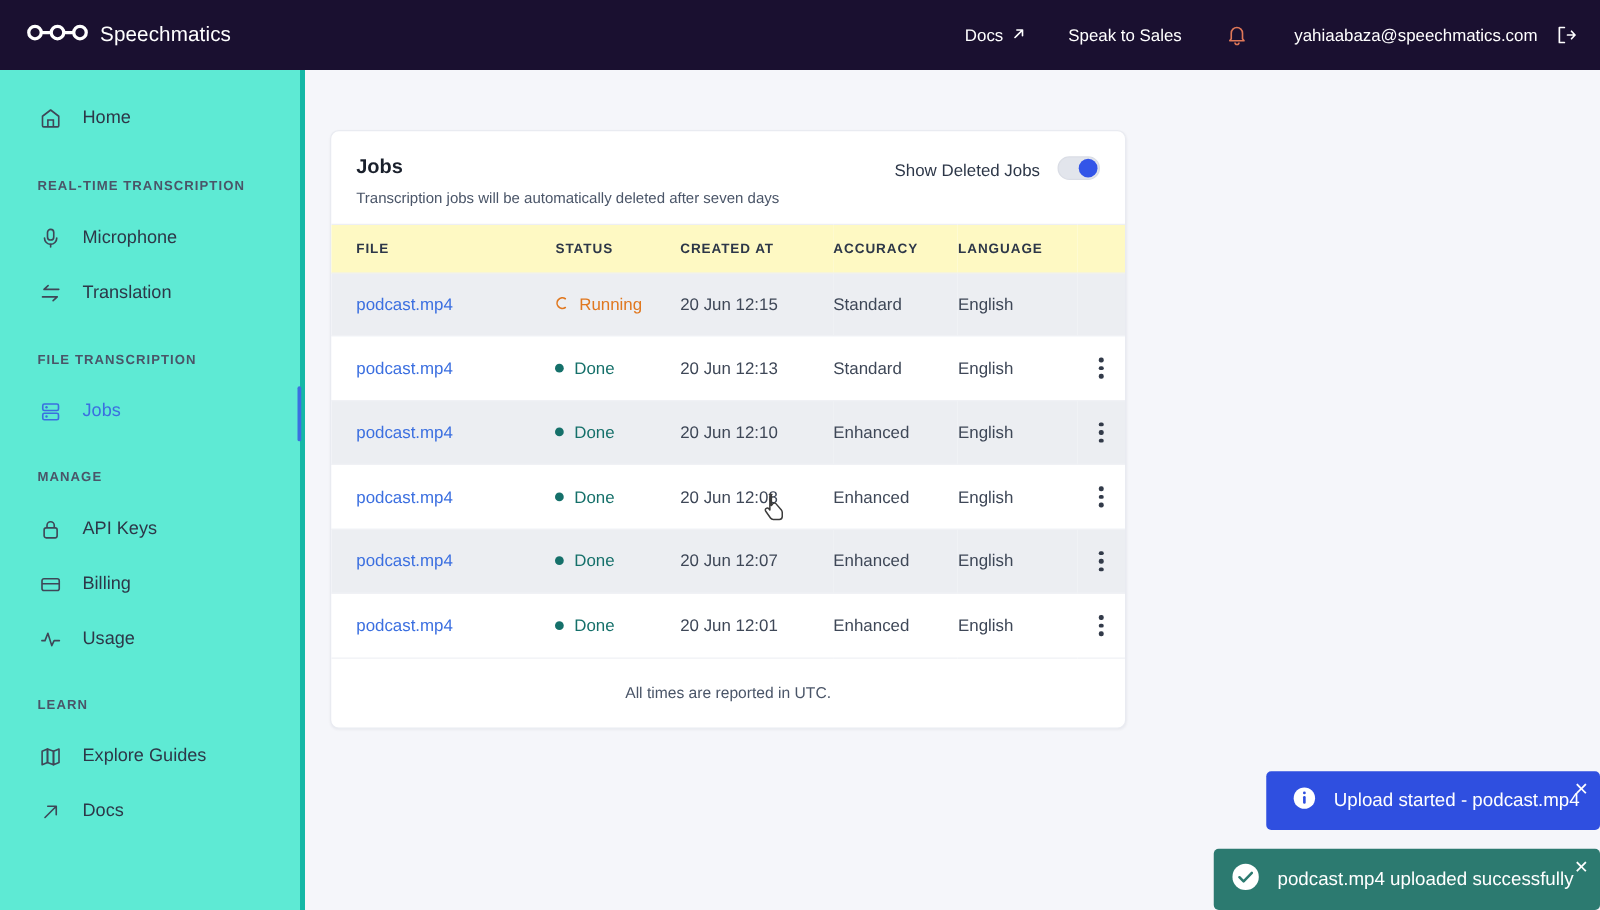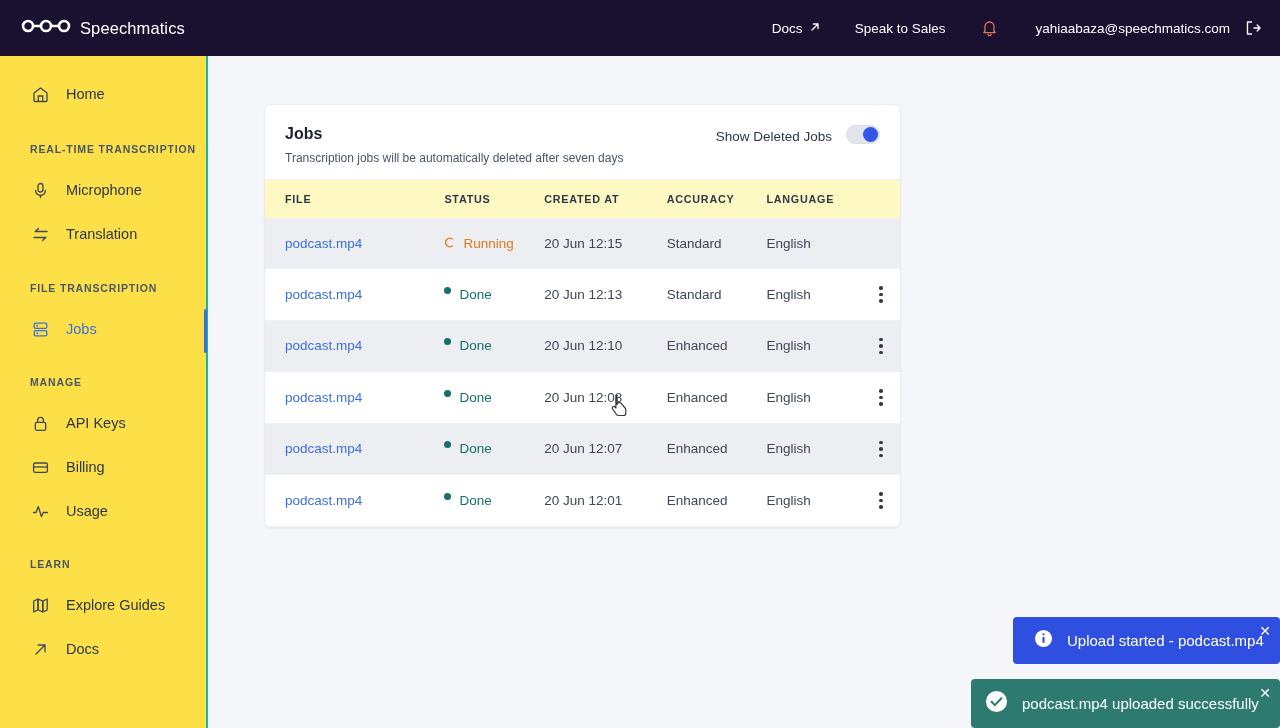--- a/index.html
+++ b/index.html
@@ -27,23 +27,23 @@
   }
   .nav-docs { margin-right: 34px; }
   .nav-sales { margin-right: 36px; }
   .bell { margin-right: 37px; display: flex; align-items: center; }
   .nav-email { font-size: 13.5px; color: #ffffff; }
   .logout { margin-left: 14px; margin-right: 18px; display: flex; align-items: center; }
 
   
   .sidebar {
     position: absolute; top: 56px; left: 0;
-    width: 208px; height: 672px;
-    background: #fde047;
-    border-right: 2px solid #14b8a6;
+    width: 244px; height: 672px;
+    background: #5eead4;
+    border-right: 4px solid #14b8a6;
   }
   .nav-group-label {
     font-size: 10.5px; font-weight: bold; color: #4a5568;
     letter-spacing: .85px; padding-left: 30px;
   }
   .nav-item {
     height: 44px; display: flex; align-items: center;
     padding-left: 30px; gap: 16px; position: relative;
     color: #2d3748; font-size: 14.5px;
   }
@@ -95,21 +95,21 @@
   thead th.c-language { width: 96px; margin-left: 12px; }
   thead th.c-menu { width: 38px; }
 
   tbody td {
     font-size: 13.5px; color: #3e4757; padding: 17px 0;
     border-bottom: 1px solid #f0f1f5;
   }
   tbody tr.shaded td { background: #eceef2; }
   tbody td.c-file { padding-left: 20px; }
   .file-link { color: #3b6fe0; }
-  .status { display: flex; gap: 8px; }
+  .status { display: flex; align-items: center; gap: 8px; }
   .status.done { color: #15706a; }
   .status.running { color: #e07820; }
   .dot { width: 7px; height: 7px; border-radius: 50%; background: #15706a; display: inline-block; }
   .kebab { display: flex; flex-direction: column; gap: 3px; align-items: center; }
   .kebab i { width: 3.5px; height: 3.5px; border-radius: 50%; background: #323a49; display: block; }
   .card-foot {
     text-align: center; font-size: 12.5px; color: #4a5568;
     padding: 20px 0 21px 0;
   }
 
@@ -435,20 +435,21 @@
                 <i></i>
                 <i></i>
                 <i></i>
               </span>
           </td>
         </tr>
 
       </tbody>
     </table>
 
+    <div class="card-foot">All times are reported in UTC.</div>
   </section>
 
   <span class="cursor">
     <svg width="20" height="24" viewBox="0 0 20 24">
       <path d="M5.5 1.5 c1 0 1.6 .8 1.6 1.7 v7.2 l1.3-1.5 c.6-.7 1.7-.7 2.3 0 l4.4 5.1 c.5 .6 .7 1.3 .7 2 v3.2 c0 1.4-1 2.3-2.3 2.3 H8.6 c-.9 0-1.7-.4-2.2-1.1 L2.6 15 c-.6-.8-.4-1.8 .4-2.3 .7-.5 1.6-.3 2.1 .3 l.8 1 V3.2 c0-.9 .6-1.7 1.6-1.7 Z" fill="#ffffff" stroke="#3b3b3b" stroke-width="1.2" stroke-linejoin="round"></path>
     </svg>
   </span>
 </main>
 
 <div class="toast toast-info">

